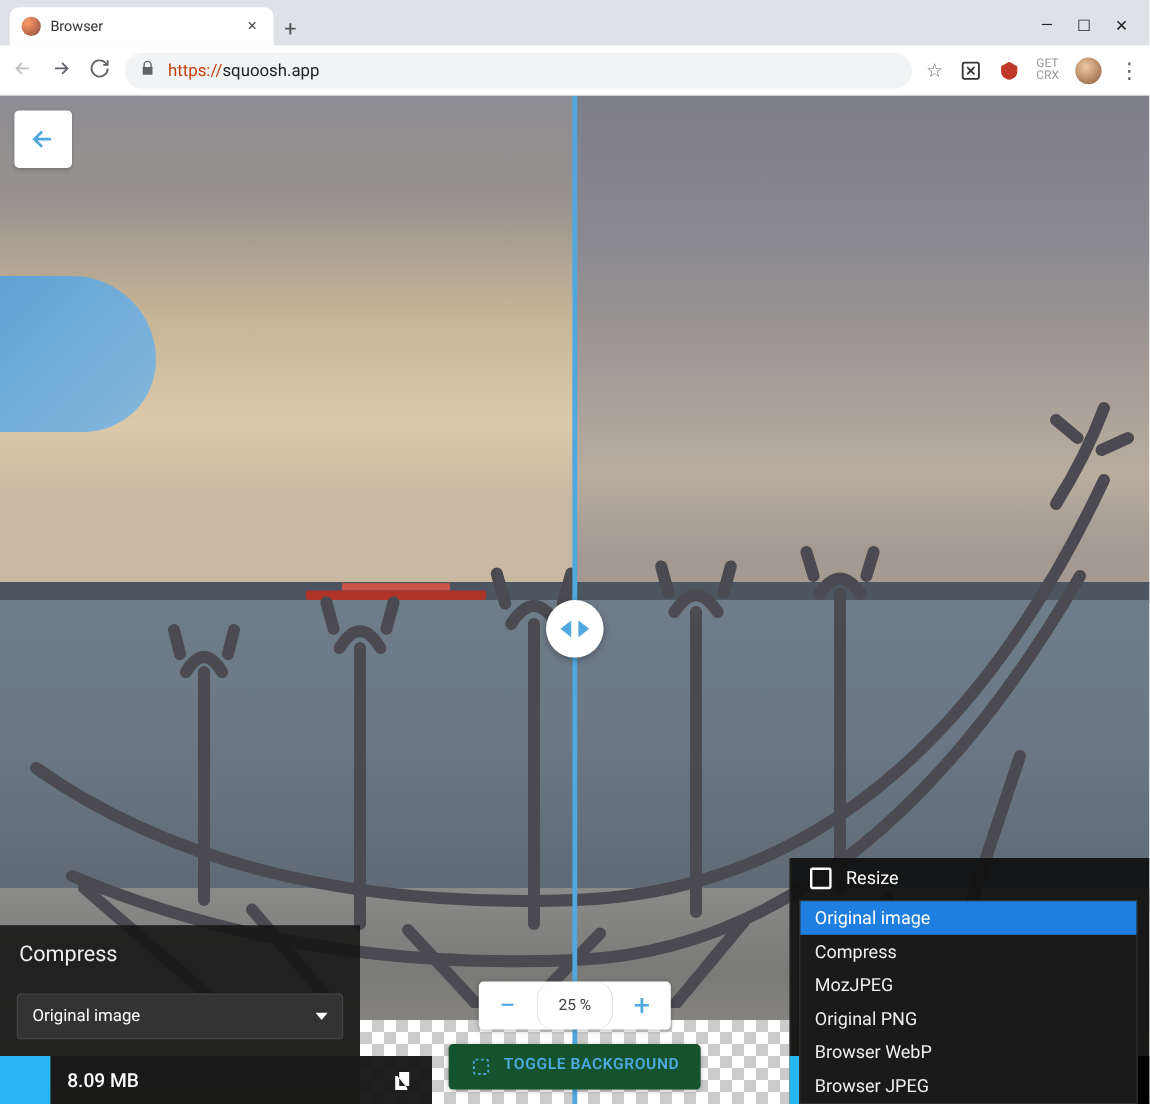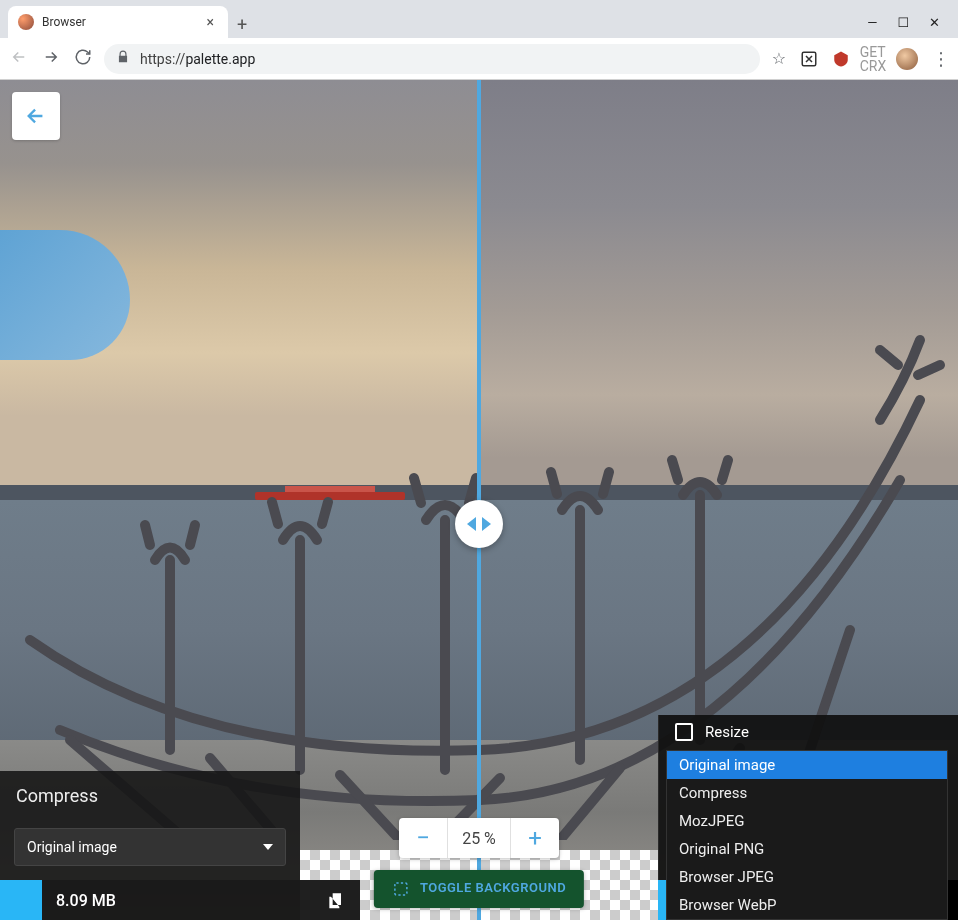--- a/index.html
+++ b/index.html
@@ -14,21 +14,21 @@
     .newtab { width: 28px; height: 28px; display: flex; align-items: center; justify-content: center; color: #555; font-size: 18px; cursor: pointer; }
     .window-controls { margin-left: auto; display: flex; gap: 20px; padding: 0 18px 8px 0; color: #222; }
     .window-controls span { cursor: pointer; font-size: 13px; }
 
     .toolbar { height: 42px; background: #fff; border-bottom: 1px solid #d0d0d0; display: flex; align-items: center; padding: 0 10px; gap: 12px; }
     .nav-icons { display: flex; gap: 14px; align-items: center; color: #5f6368; }
     .nav-icons svg { width: 18px; height: 18px; }
     .nav-arrow-back { opacity: .4; }
     .url-bar { flex: 1; background: #f1f3f4; border-radius: 16px; height: 30px; display: flex; align-items: center; padding: 0 12px; gap: 10px; color: #202124; font-size: 14px; }
     .lock { color: #5f6368; }
-    .url-prefix { color: #404040; text-align: right; }
+    .url-prefix { color: #c2410c; text-align: right; }
     .toolbar-right { display: flex; align-items: center; gap: 14px; color: #5f6368; }
     .ext-icon { width: 18px; height: 18px; display:flex; align-items:center; justify-content:center; }
     .avatar { width: 22px; height: 22px; border-radius: 50%; background: radial-gradient(circle at 40% 35%, #f0c9a3, #8a5a3a); }
     .menu-dots { font-size: 18px; letter-spacing: -2px; }
 
     
     .app { position: relative; width: 958px; height: 840px; overflow: hidden; }
     .photo { position: absolute; inset: 0; }
     .sky-left, .sky-right { position: absolute; top: 0; height: 420px; }
     .sky-left { left: 0; width: 478px; background: linear-gradient(180deg, #8e8d93 0%, #97928e 20%, #c9b697 45%, #dcc9a9 65%, #c9b8a2 80%); }
@@ -67,21 +67,21 @@
     .dl-btn { width: 42px; height: 40px; background: #29b6f6; display: flex; align-items: center; justify-content: center; cursor: pointer; }
     .dl-btn svg { width: 20px; height: 20px; fill: #fff; }
     .size-text { padding-left: 14px; font-size: 16px; font-weight: 500; flex: 1; }
     .copy-btn { width: 36px; height: 36px; margin-right: 6px; display:flex; align-items:center; justify-content:center; cursor:pointer; }
     .copy-btn svg { width:20px; height:20px; fill:#fff; }
 
     
     .zoom-controls { position: absolute; bottom: 62px; left: 50%; transform: translateX(-50%); display: flex; background: #fff; border-radius: 4px; box-shadow: 0 1px 4px rgba(0,0,0,.25); z-index: 7; }
     .zoom-btn { width: 48px; height: 40px; display: flex; align-items: center; justify-content: center; color: #4fa8e0; font-size: 24px; cursor: pointer; }
     .zoom-btn + .zoom-val { border-left: 1px solid #e0e0e0; }
-    .zoom-val { width: 64px; height: 40px; display: flex; align-items: center; justify-content: center; font-size: 16px; color: #444; border-right: 1px solid #e0e0e0; }
+    .zoom-val { width: 64px; height: 40px; display: flex; align-items: center; justify-content: center; font-size: 13px; color: #444; border-right: 1px solid #e0e0e0; border-radius: 15px; }
 
     .toggle-bg { position: absolute; bottom: 12px; left: 50%; transform: translateX(-50%); background: #14532d; border-radius: 4px; box-shadow: 0 1px 4px rgba(0,0,0,.25); padding: 10px 18px; display: flex; align-items: flex-start; gap: 10px; color: #4fa8e0; font-size: 13px; font-weight: 600; letter-spacing: .5px; cursor: pointer; z-index: 7; }
     .toggle-bg svg { width: 18px; height: 18px; stroke: #4fa8e0; fill: none; stroke-width: 2; }
 
     
     .right-panel { position: absolute; right: 0; bottom: 40px; width: 300px; background: rgba(15,15,15,.92); color: #fff; z-index: 8; border-left: 1px solid #2a2a2a; }
     .right-scroll { position:absolute; right:0; top:180px; bottom:0; width:8px; background:rgba(80,80,80,.4); }
     .right-thumb { position:absolute; top:20px; width:8px; height:60px; background:#888; border-radius:4px; }
     .section-title { font-size: 18px; padding: 14px 16px 8px; color: #eee; }
     .check-row { display: flex; align-items: center; gap: 12px; padding: 8px 16px; cursor: pointer; font-size: 15px; }
@@ -131,36 +131,36 @@
           <path d="M21 3v5h-5"></path>
         </svg>
     </span>
   </div>
   <div class="url-bar">
     <span class="lock">
       <svg width="14" height="14" viewBox="0 0 24 24" fill="currentColor">
           <path d="M6 10V7a6 6 0 1 1 12 0v3h1v11H5V10h1zm2 0h8V7a4 4 0 1 0-8 0v3z"></path>
         </svg>
     </span>
-    <span><span class="url-prefix">https://</span><span>palette.app</span></span>
+    <span><span class="url-prefix">https://</span><span>squoosh.app</span></span>
   </div>
   <div class="toolbar-right">
     <span>☆</span>
     <span class="ext-icon">
         <svg viewBox="0 0 24 24" width="18" height="18" fill="#333">
           <rect x="3" y="3" width="18" height="18" rx="2" fill="none" stroke="#333" stroke-width="2"></rect>
           <path d="M8 8l8 8M16 8l-8 8" stroke="#333" stroke-width="2"></path>
         </svg>
       </span>
     <span class="ext-icon">
         <svg viewBox="0 0 24 24" width="18" height="18">
           <path d="M12 2l9 5v6c0 5-4 8-9 9-5-1-9-4-9-9V7l9-5z" fill="#c0392b"></path>
         </svg>
       </span>
-    <span class="ext-icon" style="font-size:14px;color:#999;line-height:1;">GET<br>CRX</span>
+    <span class="ext-icon" style="font-size:10px;color:#999;line-height:1;">GET<br>CRX</span>
     <span class="avatar"></span>
     <span class="menu-dots">⋮</span>
   </div>
 </div>
 
 <div class="app">
   <div class="photo">
     <div class="sky-left"></div>
     <div class="sky-right"></div>
     <div class="blue-patch"></div>
@@ -248,22 +248,22 @@
     <div class="right-scroll">
         <div class="right-thumb"></div>
       </div>
   </div>
 
   <div class="dropdown-list" id="codec-dropdown">
       <div class="dropdown-item highlight">Original image</div>
       <div class="dropdown-item">Compress</div>
       <div class="dropdown-item">MozJPEG</div>
       <div class="dropdown-item">Original PNG</div>
+      <div class="dropdown-item">Browser WebP</div>
       <div class="dropdown-item">Browser JPEG</div>
-      <div class="dropdown-item">Browser WebP</div>
     </div>
 
   <div class="bottom-right">
     <div class="dl-btn">
       <svg viewBox="0 0 24 24" fill="#fff">
           <path d="M12 3v12m0 0l-4-4m4 4l4-4M4 19h16" stroke="#fff" stroke-width="2" fill="none"></path>
         </svg>
     </div>
     <div class="bottom-right-inner"></div>
   </div>

